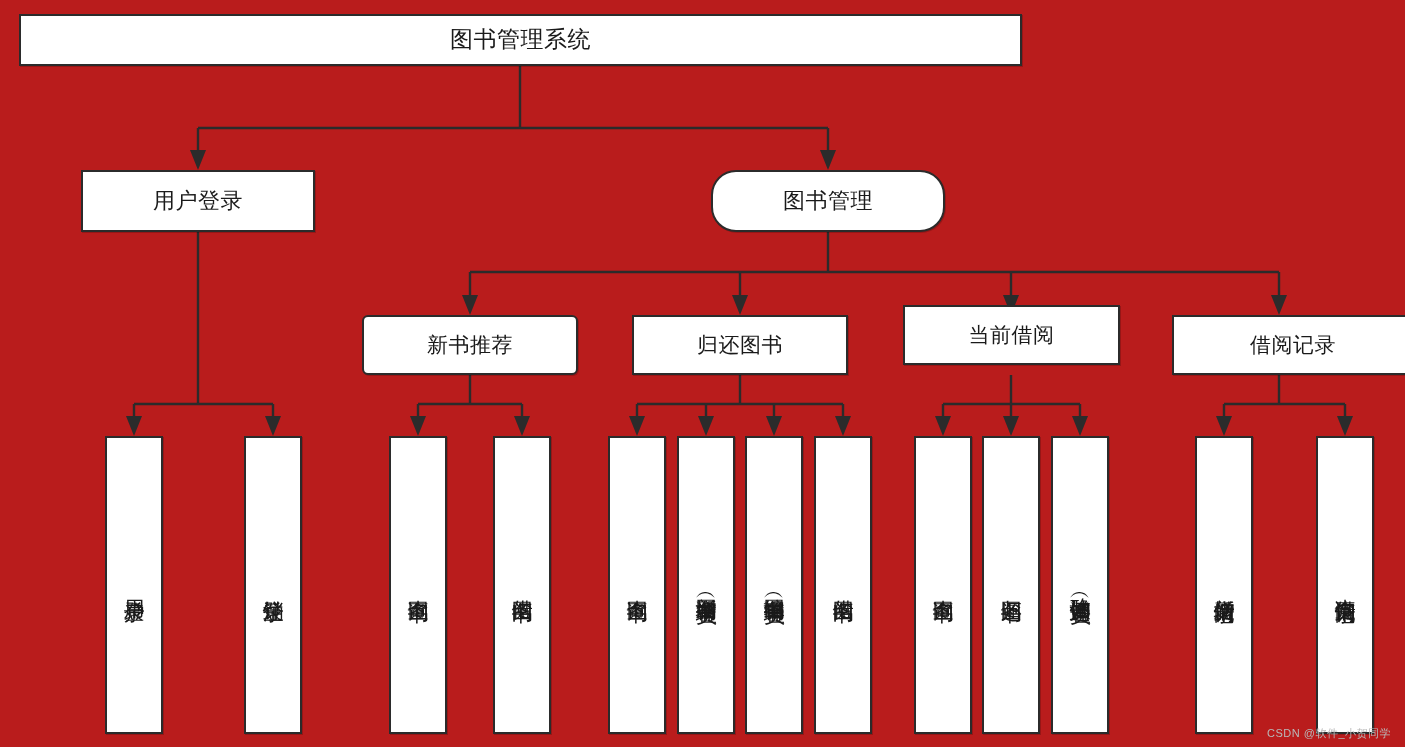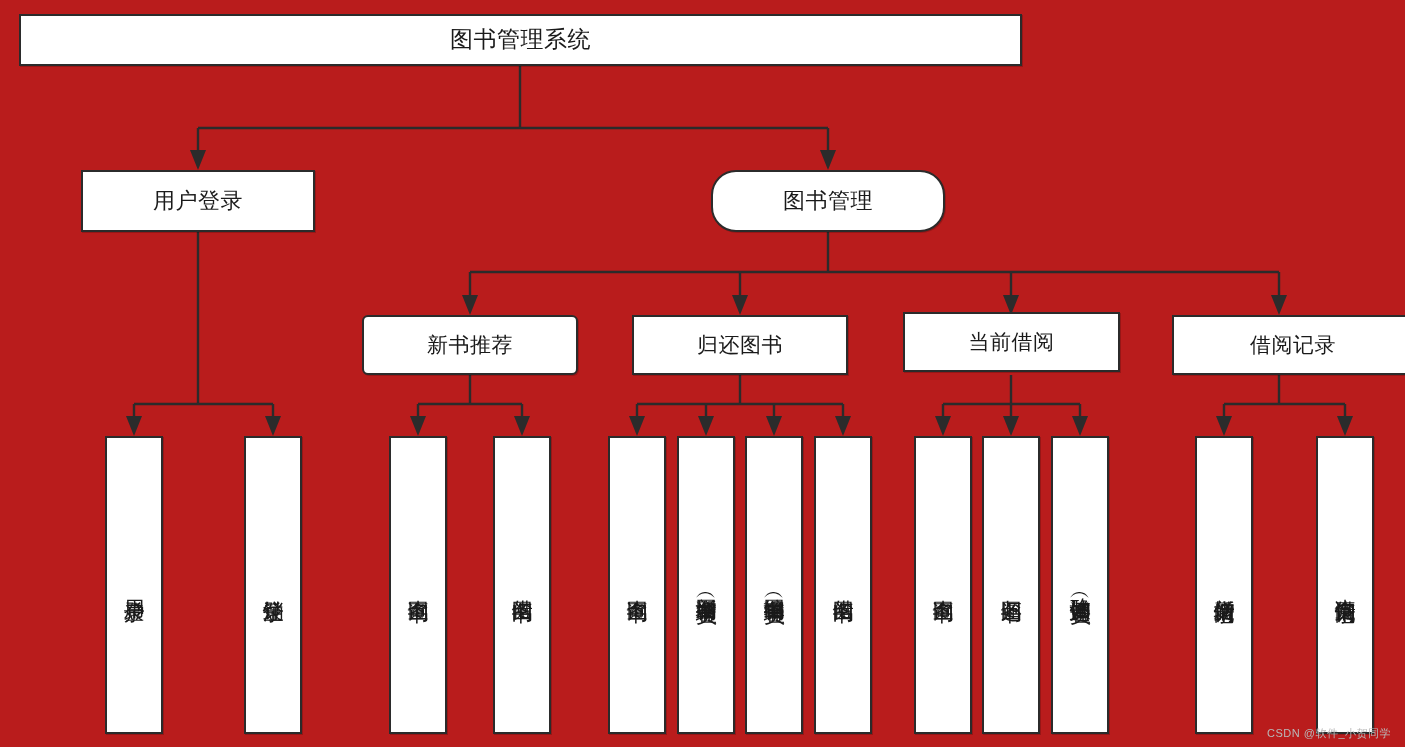--- a/index.html
+++ b/index.html
@@ -42,21 +42,21 @@
   .lvl2 { height: 62px; }
   .lvl2 .node-label { font-size: 22px; }
   #n-login  { left: 81px;  top: 170px; width: 234px; }
   #n-books  { left: 711px; top: 170px; width: 234px; border-radius: 25px; }
 
   
   .lvl3 { height: 60px; }
   .lvl3 .node-label { font-size: 21px; }
   #n-newbook  { left: 362px;  top: 315px; width: 216px; border-radius: 6px; }
   #n-borrow   { left: 632px;  top: 315px; width: 216px; }
-  #n-current  { left: 903px;  top: 312px; width: 217px; }
+  #n-current  { left: 903px;  top: 305px; width: 217px; }
   #n-record   { left: 1172px; top: 315px; width: 242px; }
 
   
   .leaf { top: 436px; height: 298px; width: 58px; }
   .leaf .node-label {
     writing-mode: vertical-rl;
     text-orientation: upright;
     font-size: 21px;
     line-height: 1.08;
     letter-spacing: 1px;

